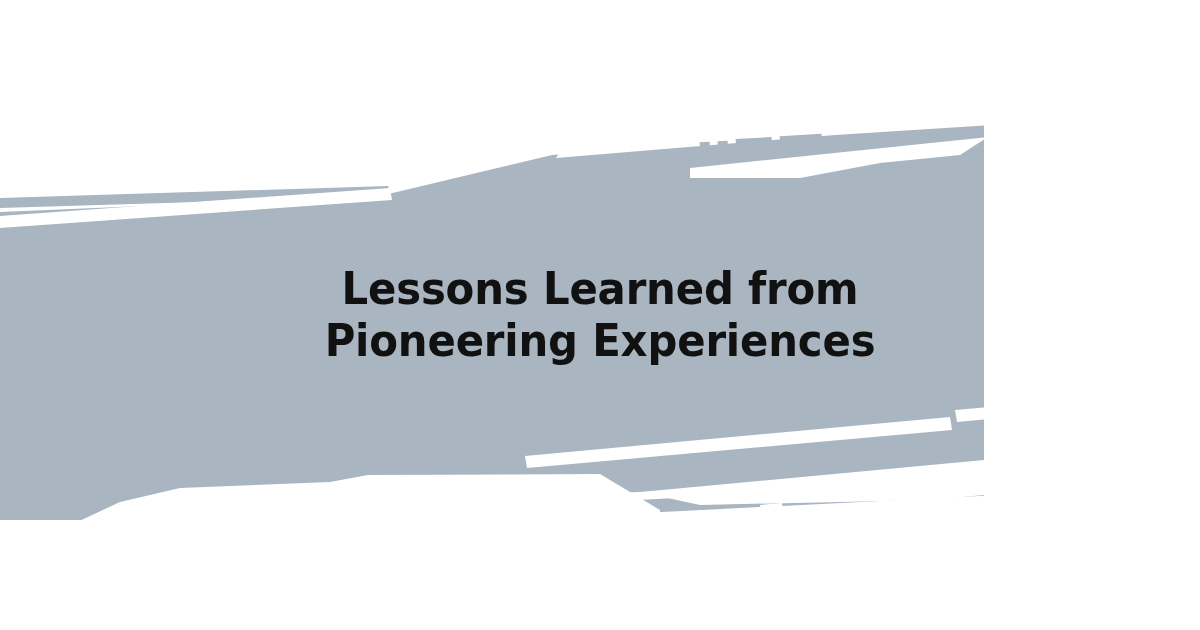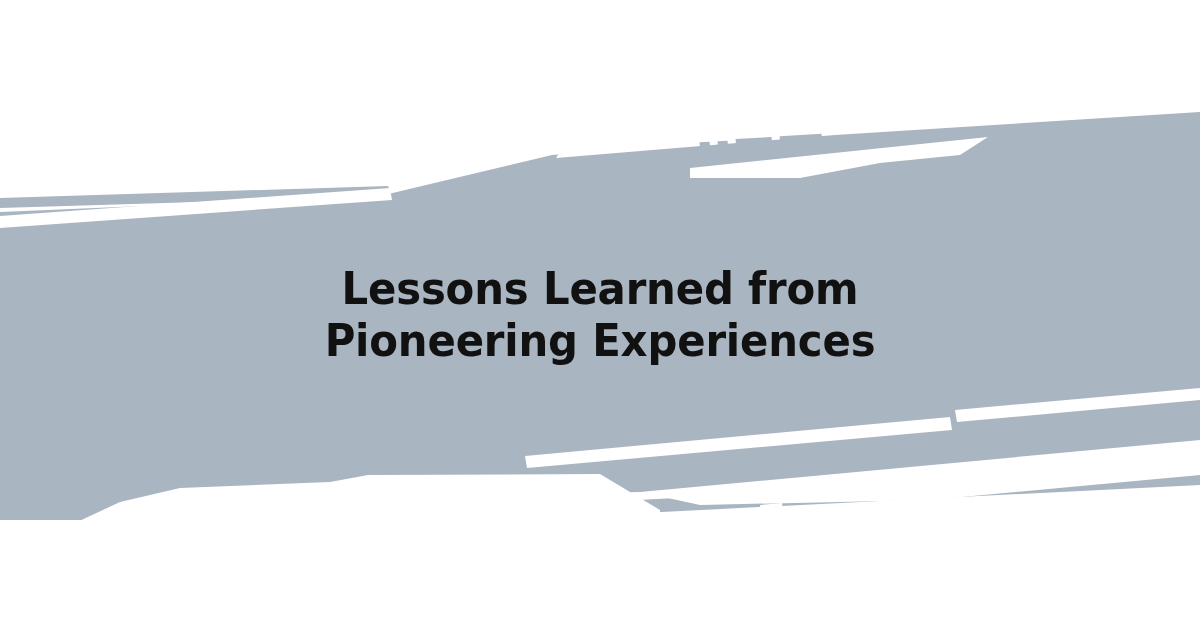--- a/index.html
+++ b/index.html
@@ -6,21 +6,21 @@
   html, body {
     margin: 0;
     padding: 0;
     background: #ffffff;
   }
   body {
     font-family: "DejaVu Sans", sans-serif;
   }
   #banner {
     position: relative;
-    width: 1200px;
+    width: 984px;
     height: 630px;
     overflow: hidden;
     background: #ffffff;
     text-decoration: underline;
   }
   #banner-art {
     position: absolute;
     left: 0;
     top: 0;
     width: 1200px;

